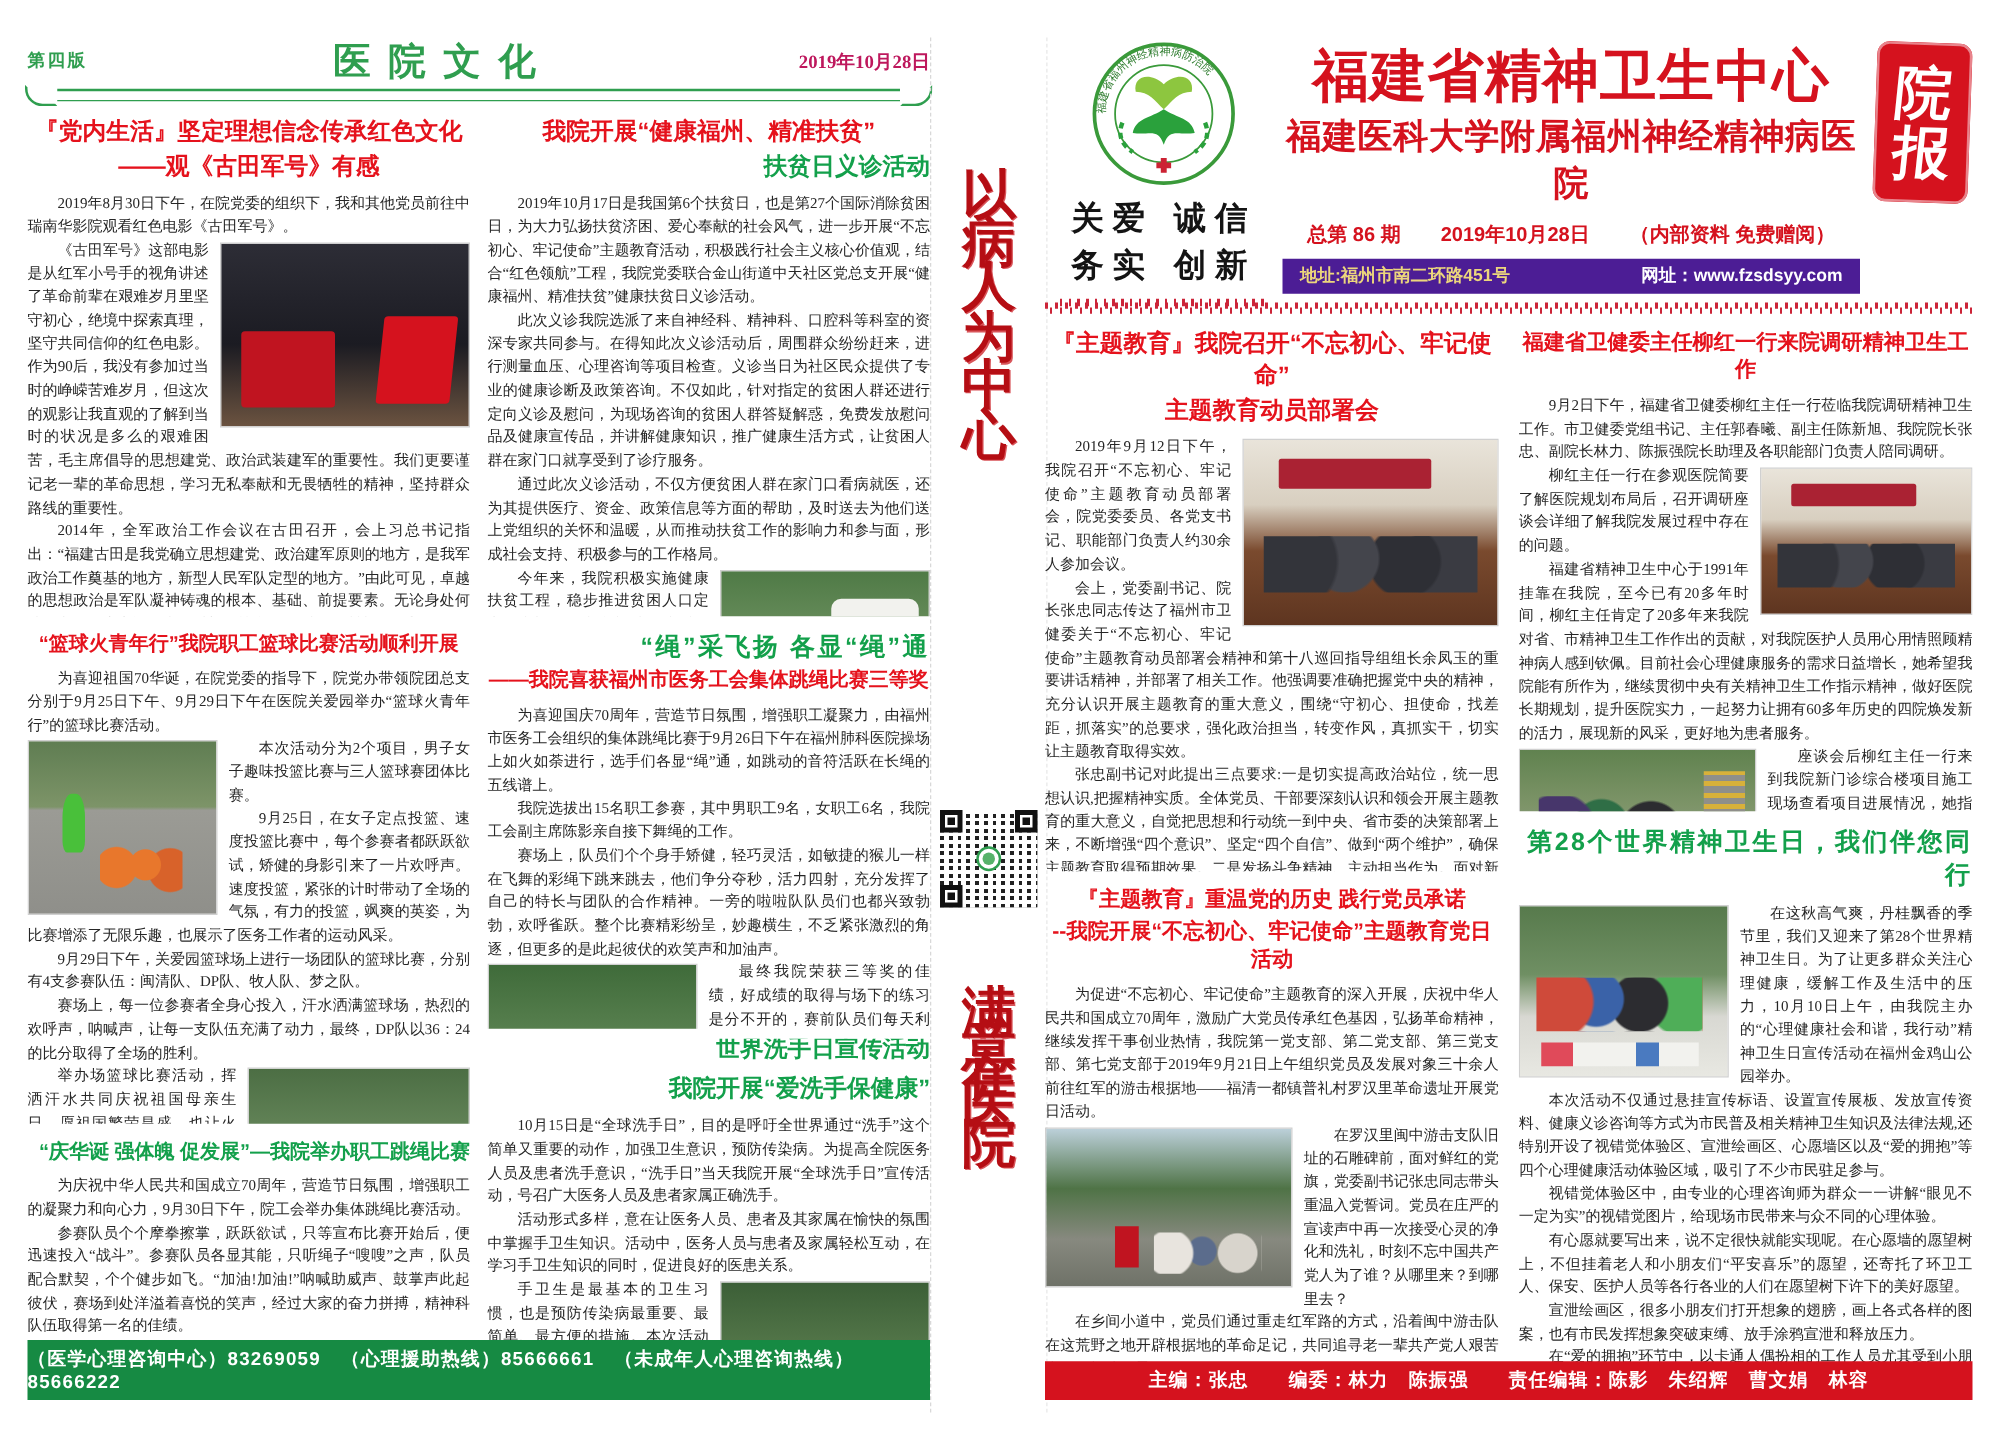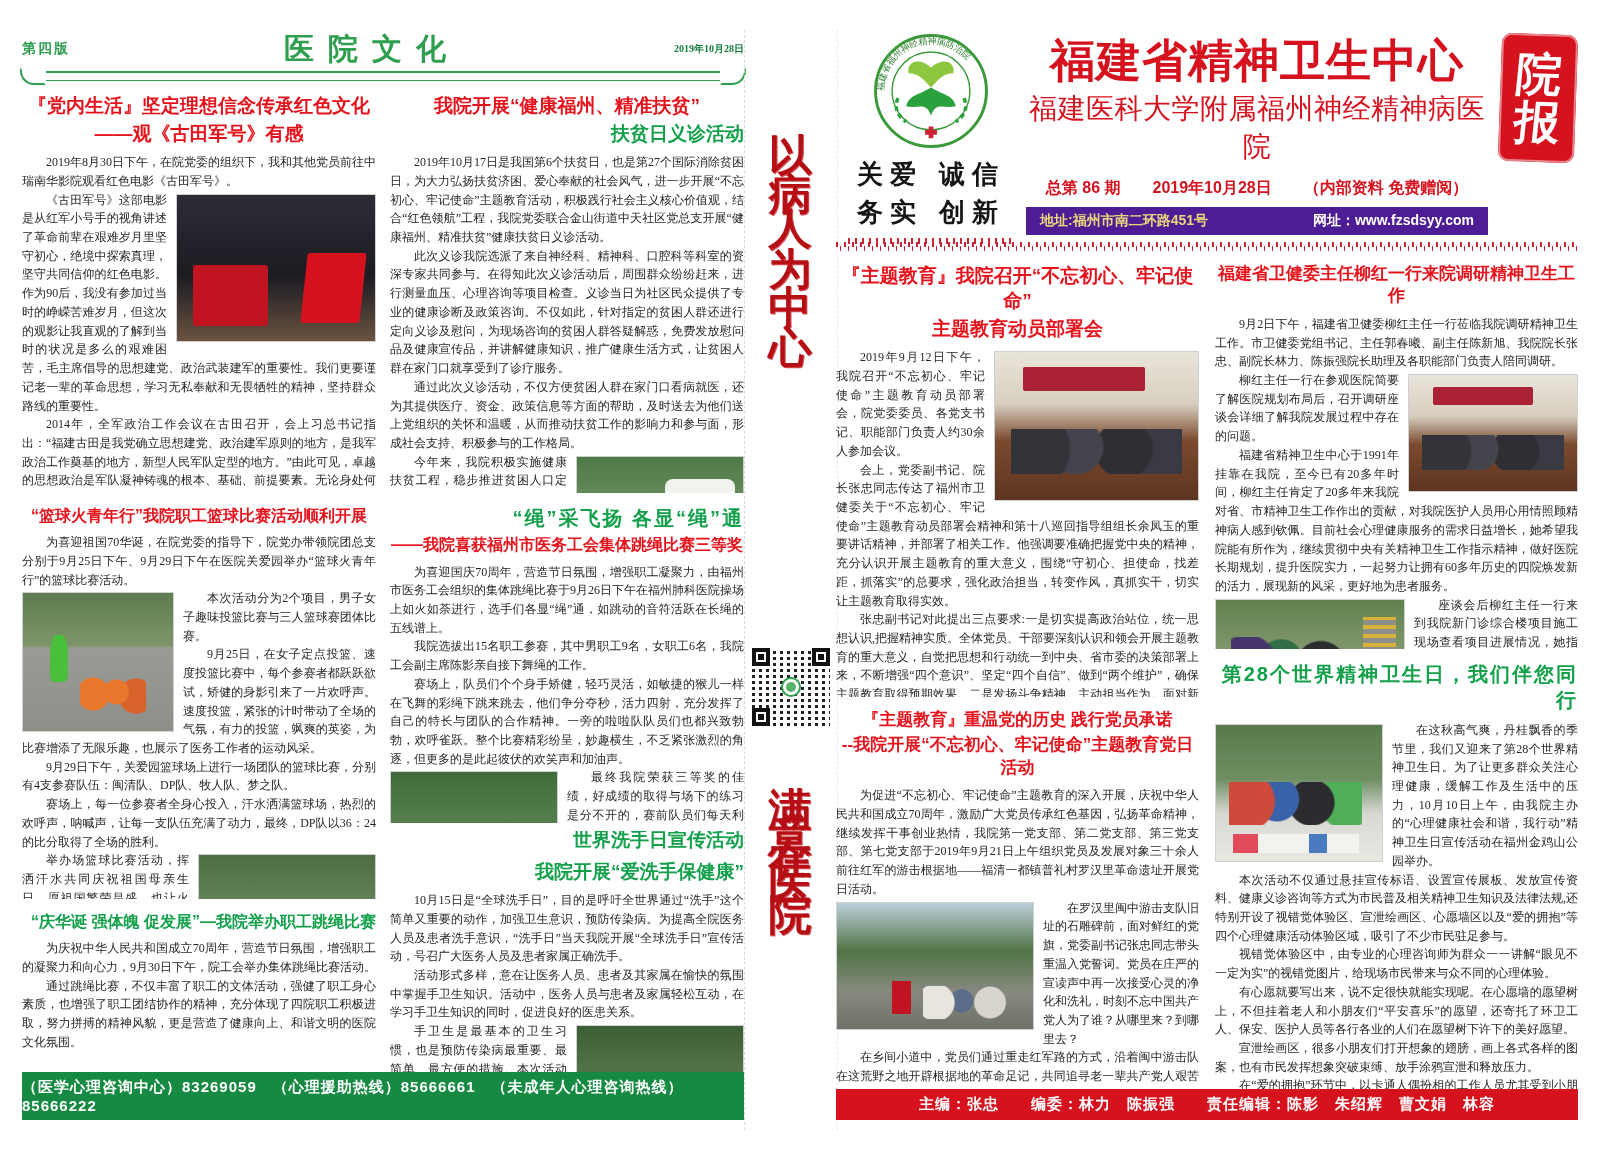--- a/index.html
+++ b/index.html
@@ -4,21 +4,21 @@
 <style>
   html,body{margin:0;padding:0;background:#ffffff;}
   body{width:1600px;height:1156px;font-family:"Liberation Serif",serif;color:#1d1d1d;position:relative;overflow:hidden;}
   .spread{position:absolute;inset:0;}
 
   
   .page-left{position:absolute;left:22px;top:30px;width:722px;height:1100px;}
   .lp-header{display:flex;align-items:center;justify-content:space-between;height:38px;gap:29px;}
   .edition{color:#2f9e4f;font-weight:bold;font-size:14px;letter-spacing:2px;}
   .section-title{color:#2f9e4f;font-weight:bold;font-size:30px;letter-spacing:14px;font-family:"Liberation Sans",sans-serif;}
-  .lp-date{color:#15803d;font-weight:bold;font-size:10px;}
+  .lp-date{color:#be185d;font-weight:bold;font-size:15px;}
   .rule{position:relative;height:7px;border-top:2px solid #2f9e4f;border-bottom:1px solid #2f9e4f;margin:3px 10px 8px 10px;}
   .rule::before,.rule::after{content:"";position:absolute;top:-5px;width:22px;height:13px;border:2px solid #2f9e4f;border-top-color:transparent;border-right-color:transparent;border-radius:0 0 0 14px;background:#fff;}
   .rule::before{left:-12px;}
   .rule::after{right:-12px;transform:scaleX(-1);}
 
   .cols{display:flex;gap:14px;}
   .col-l{width:354px;}
   .col-r2{width:363px;}
 
   .article{overflow:hidden;margin-bottom:8px;}
@@ -76,21 +76,21 @@
   .qr .c::after{content:"";position:absolute;inset:3px;background:#57b26a;border-radius:50%;}
 
   
   .page-right{position:absolute;left:836px;top:30px;width:742px;height:1100px;}
   .masthead{position:relative;height:206px;}
   .logo-block{position:absolute;left:6px;top:2px;width:178px;text-align:center;}
   .motto{font-family:"DejaVu Serif",serif;font-weight:bold;color:#141414;font-size:26px;letter-spacing:7px;line-height:1.3;margin-top:4px;}
   .mini-orn{height:6px;margin:8px 6px 0 6px;background:repeating-linear-gradient(90deg,#cc2438 0 2px,transparent 2px 7px);}
   .mast-center{position:absolute;left:190px;top:6px;width:462px;text-align:center;}
   .mast-title{color:#d5121e;font-family:"DejaVu Serif",serif;font-weight:bold;font-size:45px;letter-spacing:1px;line-height:1.12;}
-  .mast-subtitle{color:#d5121e;font-family:"DejaVu Serif",serif;font-weight:normal;font-size:28px;letter-spacing:0.5px;margin-top:4px;}
+  .mast-subtitle{color:#d5121e;font-family:"DejaVu Serif",serif;font-weight:bold;font-size:28px;letter-spacing:0.5px;margin-top:4px;}
   .issue-line{color:#d5121e;font-family:"Liberation Sans",sans-serif;font-weight:bold;font-size:16px;margin-top:12px;}
   .addr-bar{margin-top:8px;background:#4c1d95;display:flex;justify-content:space-between;align-items:center;padding:5px 14px;font-family:"Liberation Sans",sans-serif;font-weight:bold;font-size:14px;}
   .addr{color:#ecd67c;} .web{color:#ffffff;}
   .seal{position:absolute;right:2px;top:4px;width:76px;height:128px;background:#d5121e;border-radius:10px;transform:rotate(2deg);display:flex;flex-direction:column;align-items:center;justify-content:center;box-shadow:0 0 0 2px #e8848c inset;}
   .seal span{color:#fff;font-family:"DejaVu Serif",serif;font-weight:bold;font-size:46px;line-height:1.05;transform:skewX(-4deg);}
   .orn-row{height:9px;margin:6px 0 8px 0;background:repeating-linear-gradient(90deg,#cc2438 0 2.5px,transparent 2.5px 8px),repeating-linear-gradient(90deg,transparent 0 4px,#cc2438 4px 5.5px,transparent 5.5px 8px);background-size:100% 5px,100% 9px;background-repeat:repeat-x;background-position:0 0,0 4px;}
   .cols-r{display:flex;gap:16px;}
   .red-bar-footer{position:absolute;left:0;bottom:10px;width:742px;background:#d5121e;color:#ffffff;font-family:"Liberation Sans",sans-serif;font-weight:bold;font-size:15px;text-align:center;padding:6px 0;letter-spacing:1px;}
 </style>
 </head>
@@ -134,20 +134,21 @@
             <div class="ph ph-flags fr" style="width:178px;height:108px;"></div>
             <p>举办场篮球比赛活动，挥洒汗水共同庆祝祖国母亲生日，愿祖国繁荣昌盛。也让火一样的热情在工作岗位上发光发热，更好地为病人、病人家属提供服务，为医院的发展共同努力、共同进步。</p>
           </div>
 
         </div>
 
         <div class="article" style="height:172px;">
           <div class="a-title t16 green">“庆华诞 强体魄 促发展”—我院举办职工跳绳比赛</div>
           <div class="a-body">
             <p>为庆祝中华人民共和国成立70周年，营造节日氛围，增强职工的凝聚力和向心力，9月30日下午，院工会举办集体跳绳比赛活动。</p>
+            <p>参赛队员个个摩拳擦掌，跃跃欲试，只等宣布比赛开始后，便迅速投入“战斗”。参赛队员各显其能，只听绳子“嗖嗖”之声，队员配合默契，个个健步如飞。“加油!加油!”呐喊助威声、鼓掌声此起彼伏，赛场到处洋溢着喜悦的笑声，经过大家的奋力拼搏，精神科队伍取得第一名的佳绩。</p>
             <p>通过跳绳比赛，不仅丰富了职工的文体活动，强健了职工身心素质，也增强了职工团结协作的精神，充分体现了四院职工积极进取，努力拼搏的精神风貌，更是营造了健康向上、和谐文明的医院文化氛围。</p>
           </div>
 
         </div>
       </div>
 
       <div class="col-l">
         <div class="article" style="height:404px;">
           <div class="a-title t19 red">我院开展“健康福州、精准扶贫”</div>
           <div class="a-title t19 green" style="margin-top:-4px;">扶贫日义诊活动</div>

